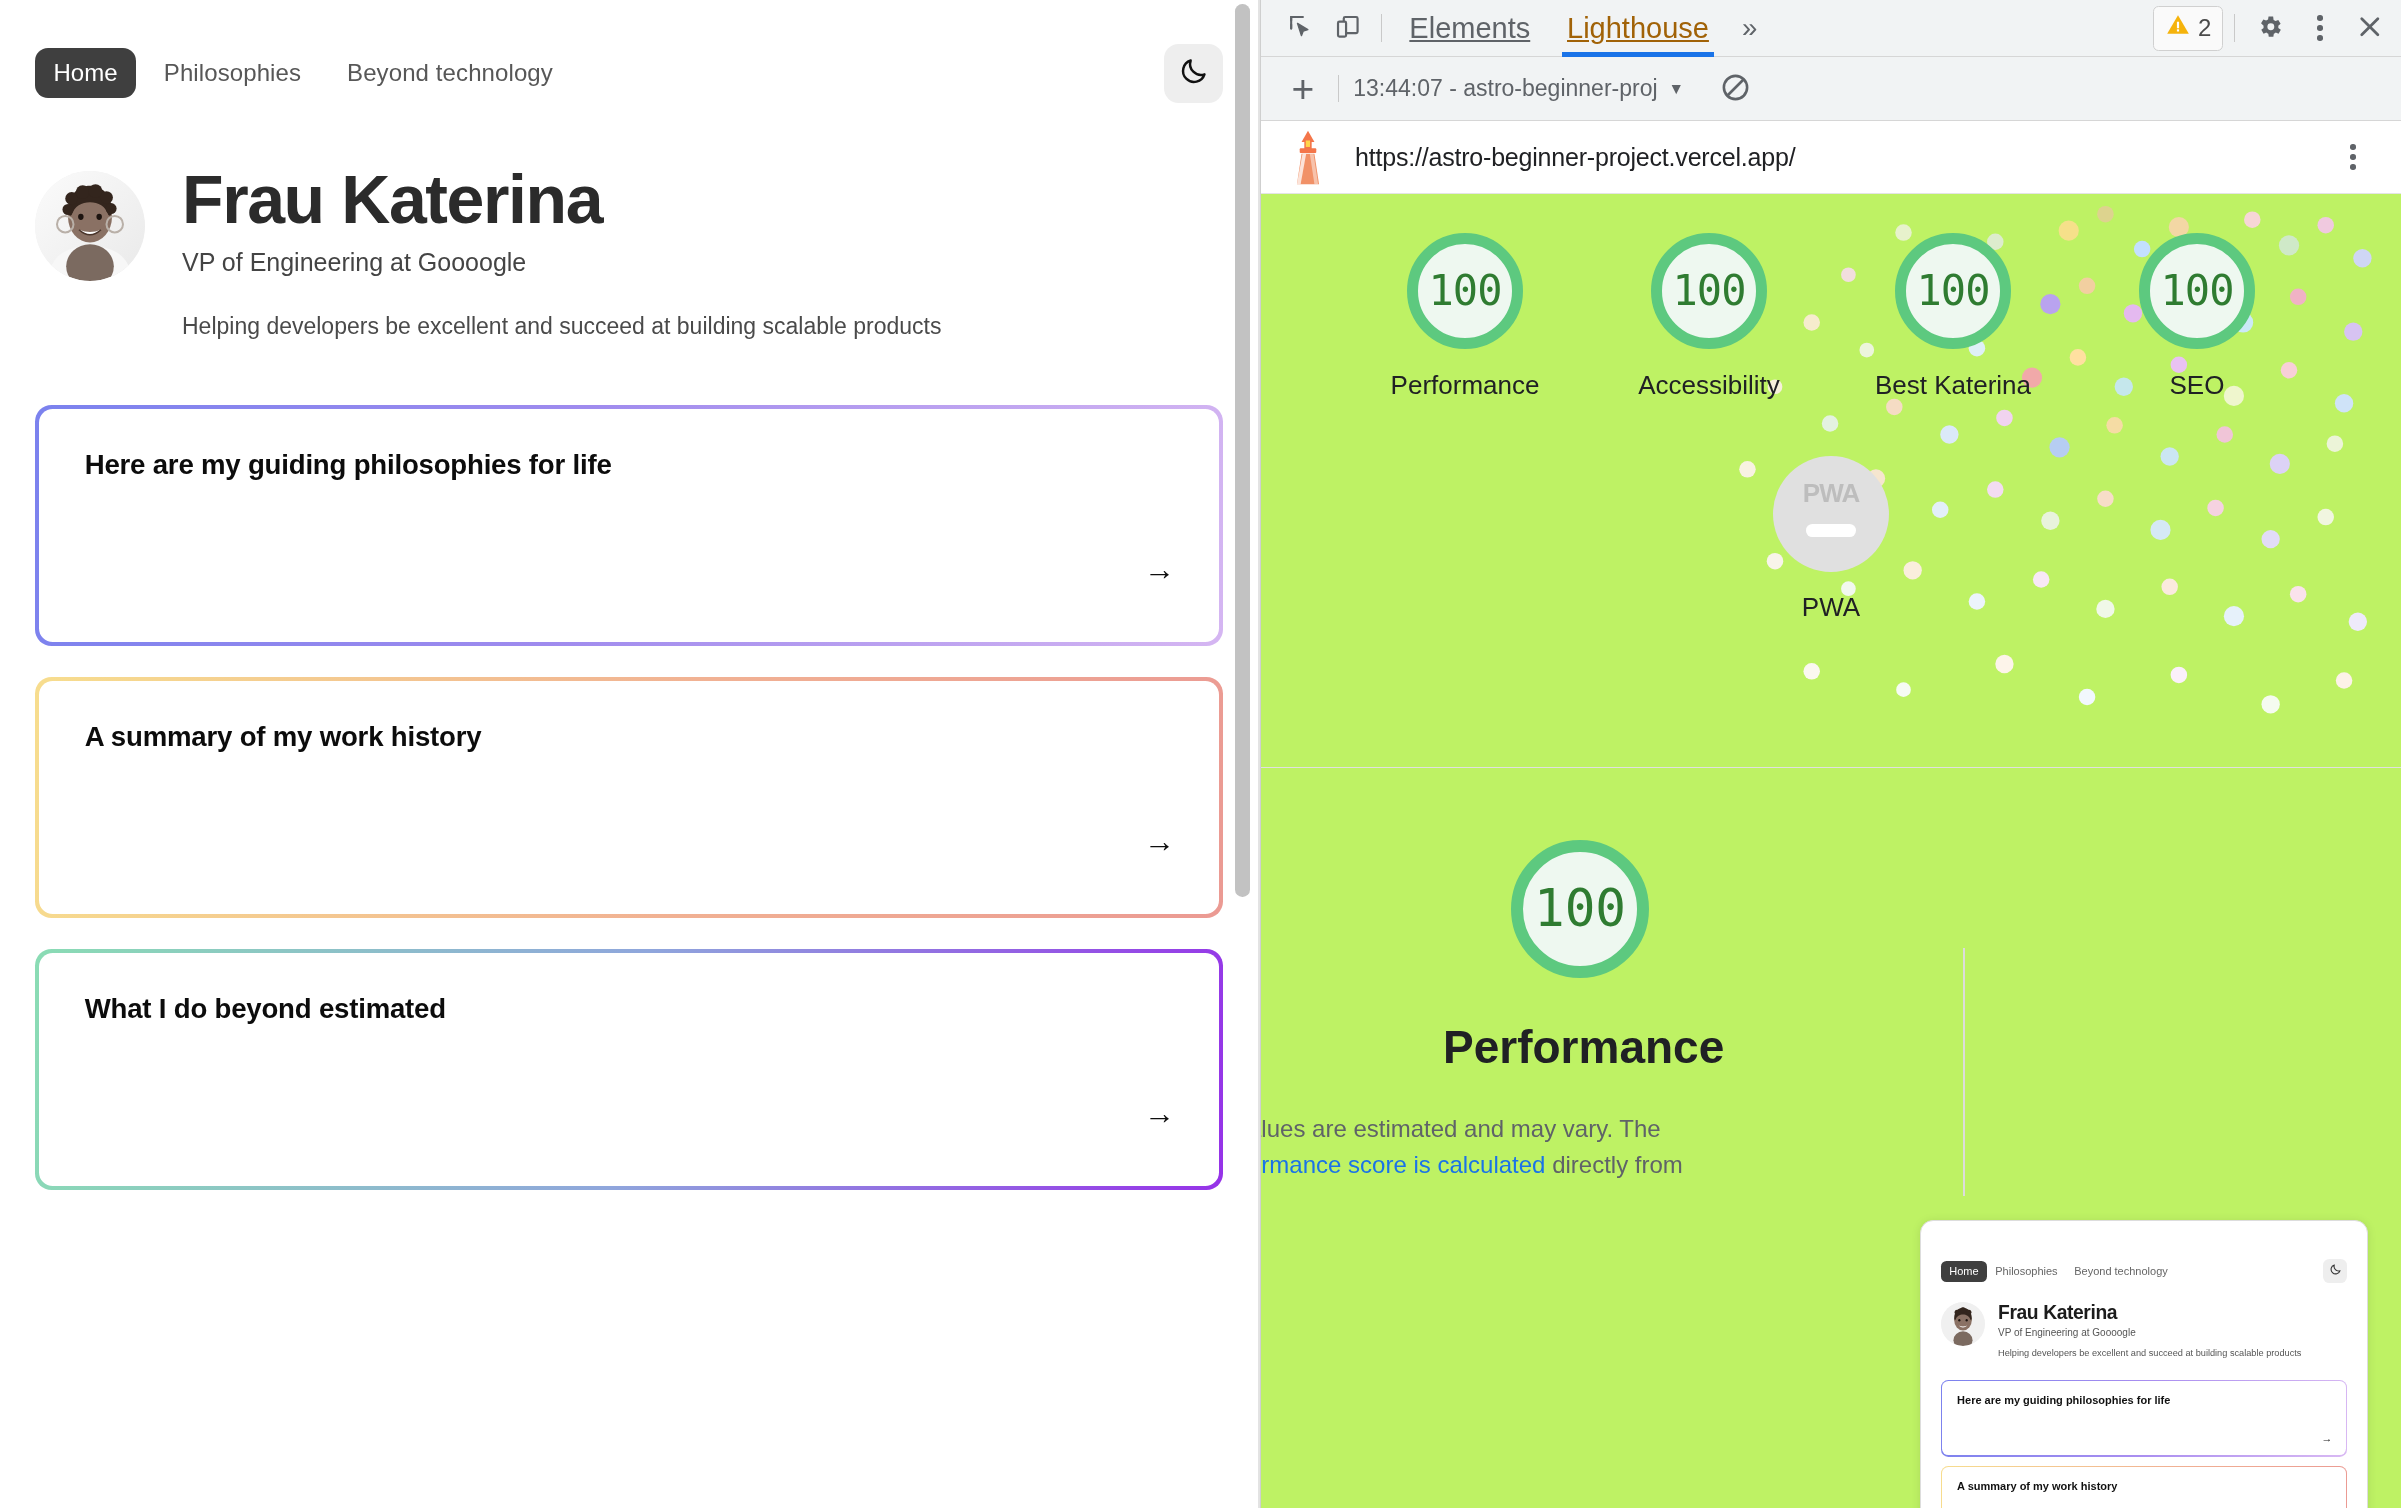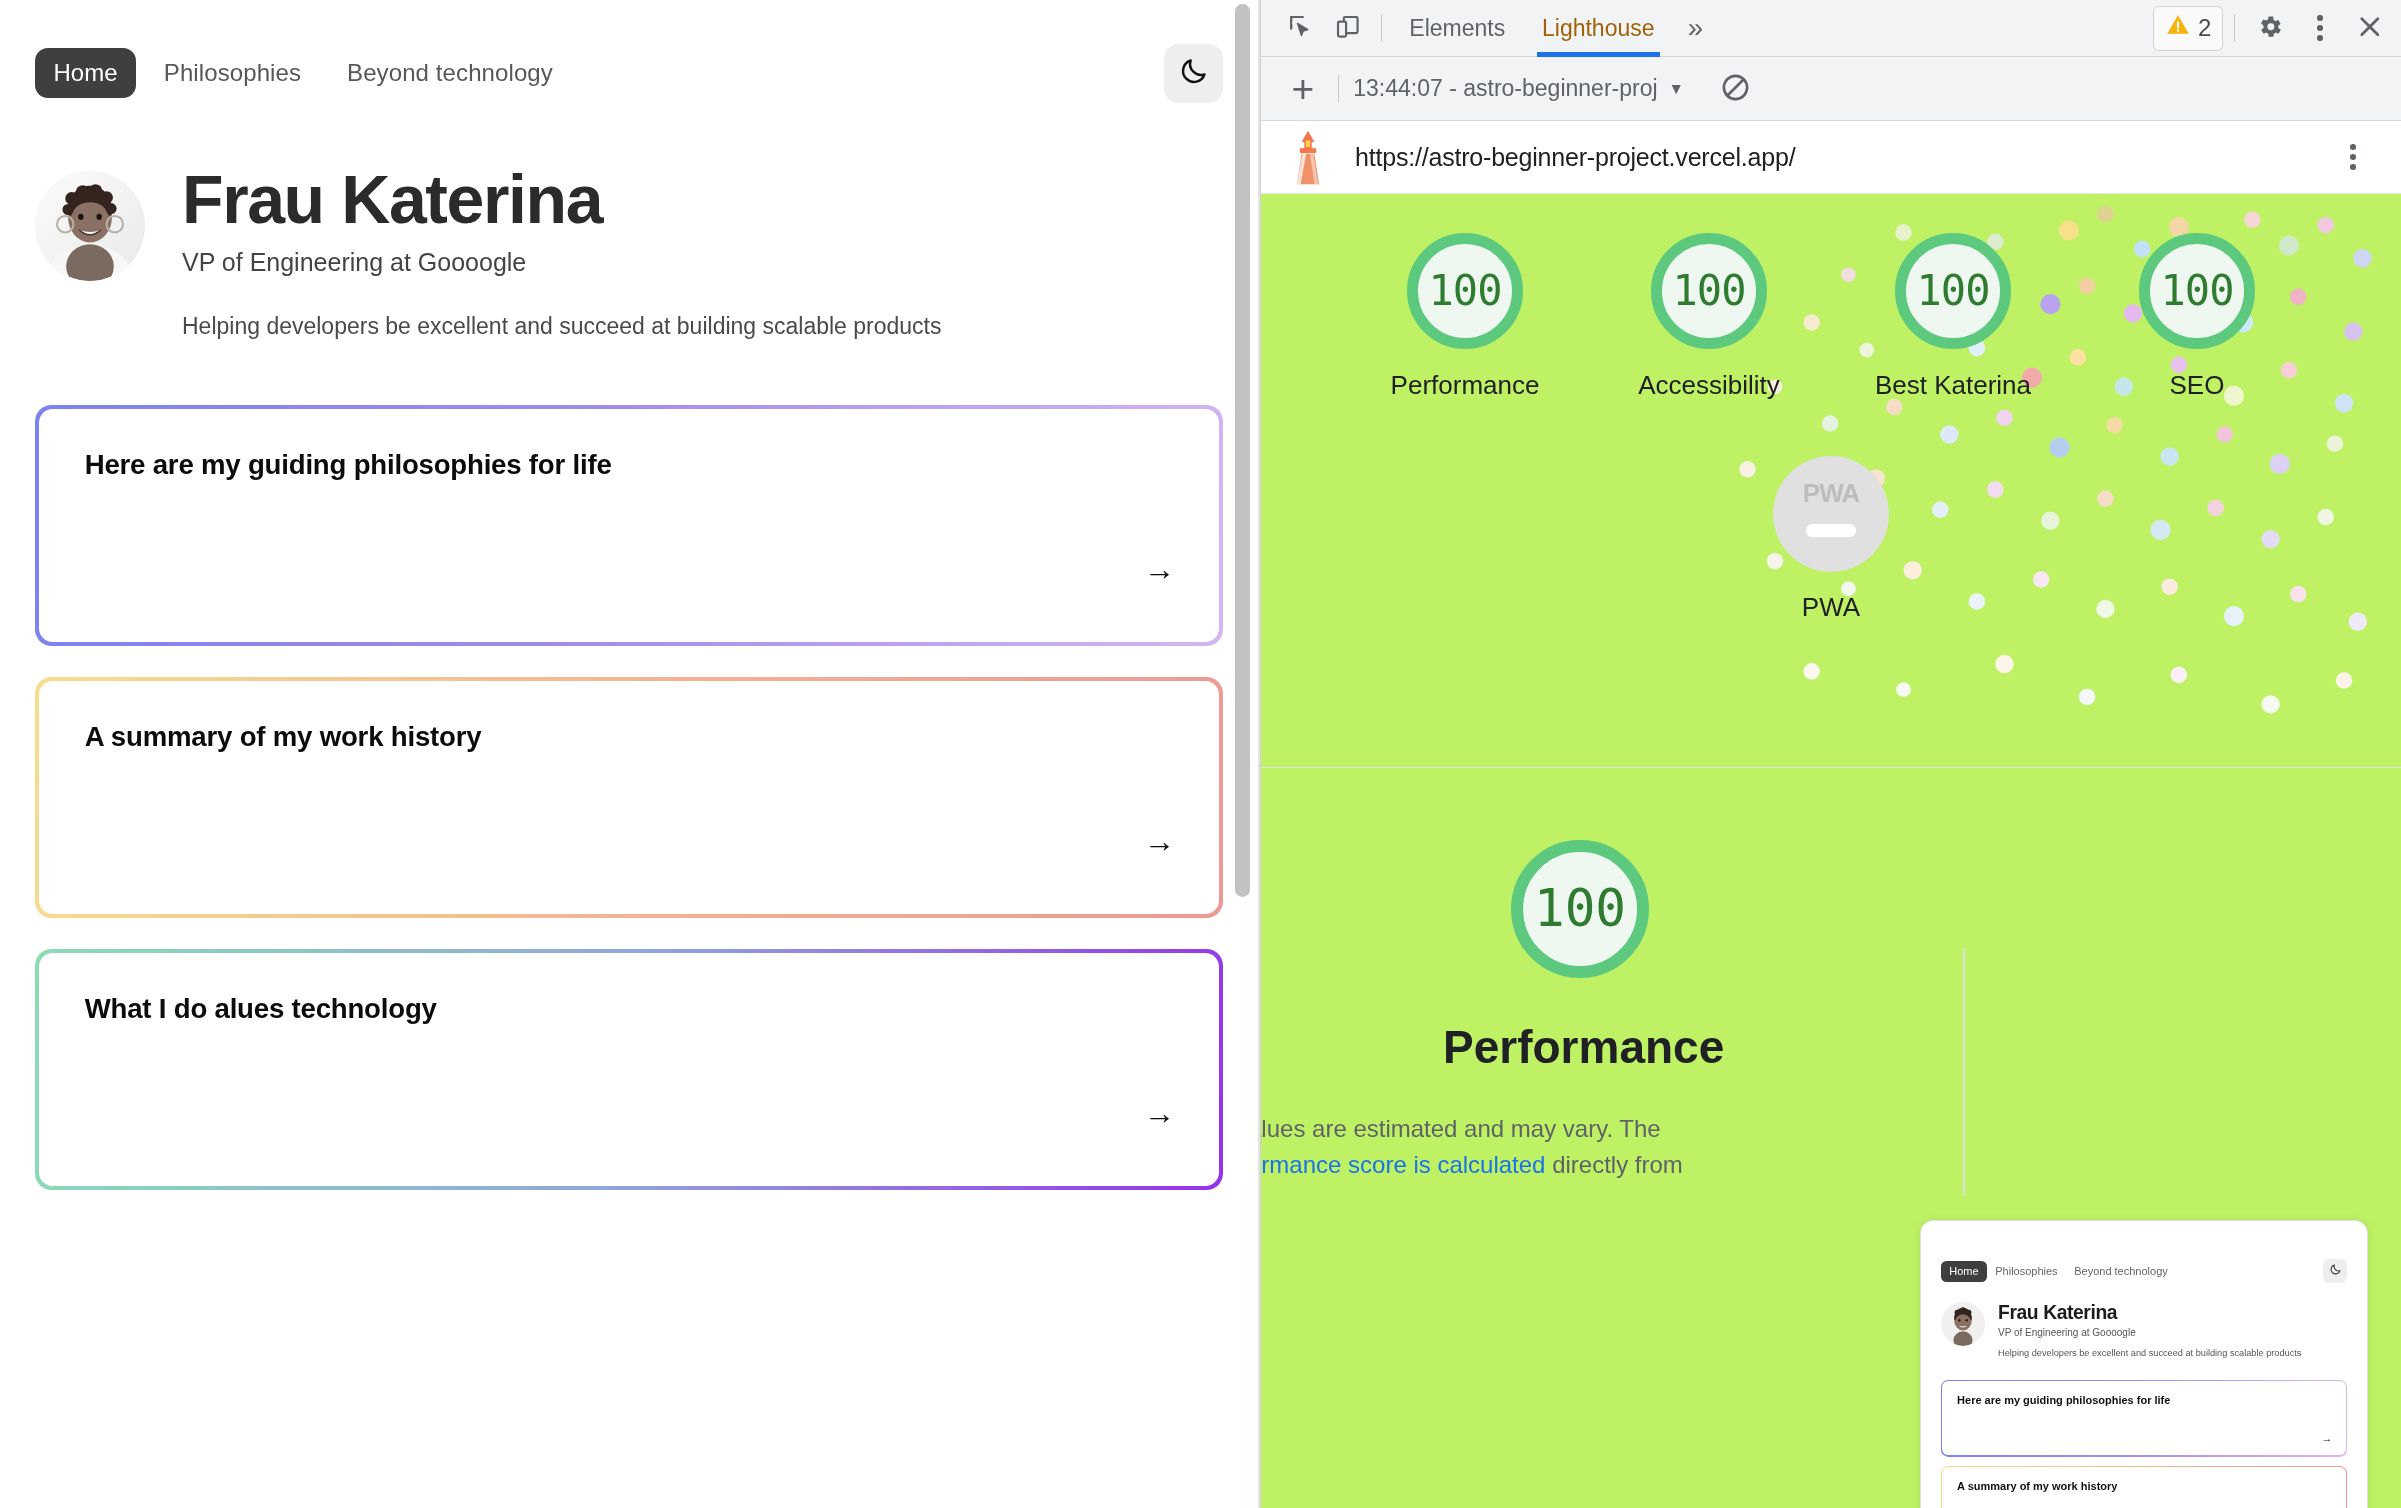--- a/index.html
+++ b/index.html
@@ -97,23 +97,24 @@
     height: 57px; background: #f1f3f4; display: flex; align-items: center;
     padding: 0 7.3px 0 14.7px; border-bottom: 0.9px solid #d6d6d6; position: relative;
   }
   .dt-icon-btn {
     width: 48px; height: 42px; display: flex; align-items: center;
     justify-content: center; border: none; background: transparent; cursor: pointer;
   }
   .dt-icon-btn svg { width: 27.6px; height: 27.6px; }
   .tb-sep { width: 0.9px; height: 27.6px; background: #c9c9c9; margin: 0 9.2px; }
   .dt-tab {
-    font-size: 23px; color: #5f6368; padding: 0 18.4px; height: 57px;
+    font-size: 29px; color: #5f6368; padding: 0 18.4px; height: 57px;
     display: flex; align-items: center; position: relative; cursor: pointer;
     white-space: nowrap;
+    text-decoration: underline;
   }
   .dt-tab.active { color: #a16207; font-weight: 400; }
   .dt-tab.active::after {
     content: ""; position: absolute; left: 13px; right: 13px; bottom: 0;
     height: 4.6px; background: #1a73e8;
   }
   .dt-more { font-size: 27.6px; color: #5f6368; padding: 0 14.7px; cursor: pointer; }
   .dt-right { margin-left: auto; display: flex; align-items: center; gap: 1.8px; }
   .warn-chip {
     display: flex; align-items: center; gap: 7.3px; padding: 5.5px 11px;
@@ -321,21 +322,21 @@
           </div>
         </div>
         <div class="card c2">
           <div class="card-inner">
             <div class="card-title">A summary of my work history</div>
             <div class="card-arrow">→</div>
           </div>
         </div>
         <div class="card c3">
           <div class="card-inner">
-            <div class="card-title">What I do alues technology</div>
+            <div class="card-title">What I do beyond estimated</div>
             <div class="card-arrow">→</div>
           </div>
         </div>
       </div>
 
     </div>
     <div class="page-scrollbar">
       <div class="thumb"></div>
     </div>
     <div class="pane-divider"></div>

